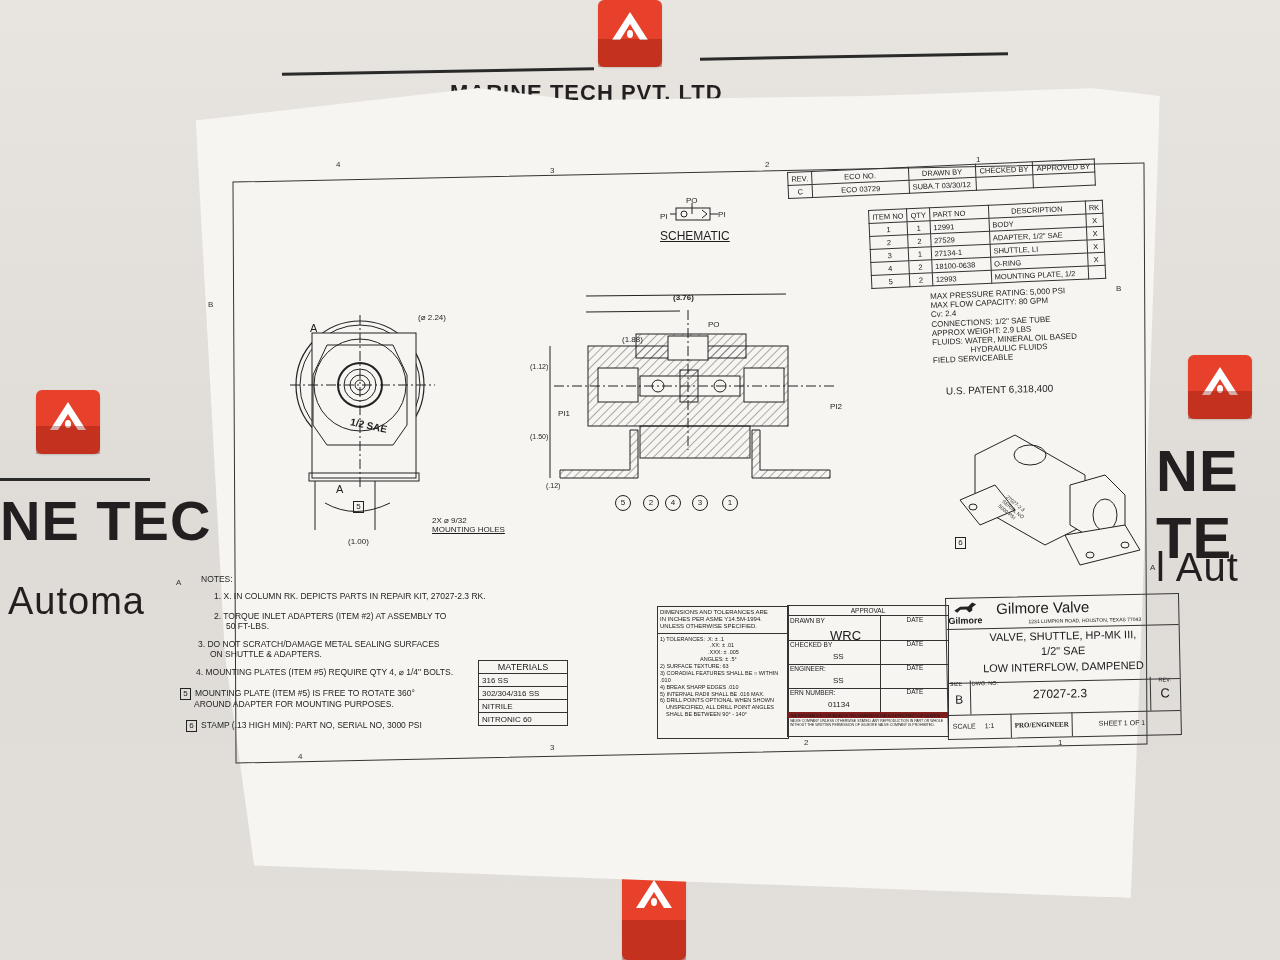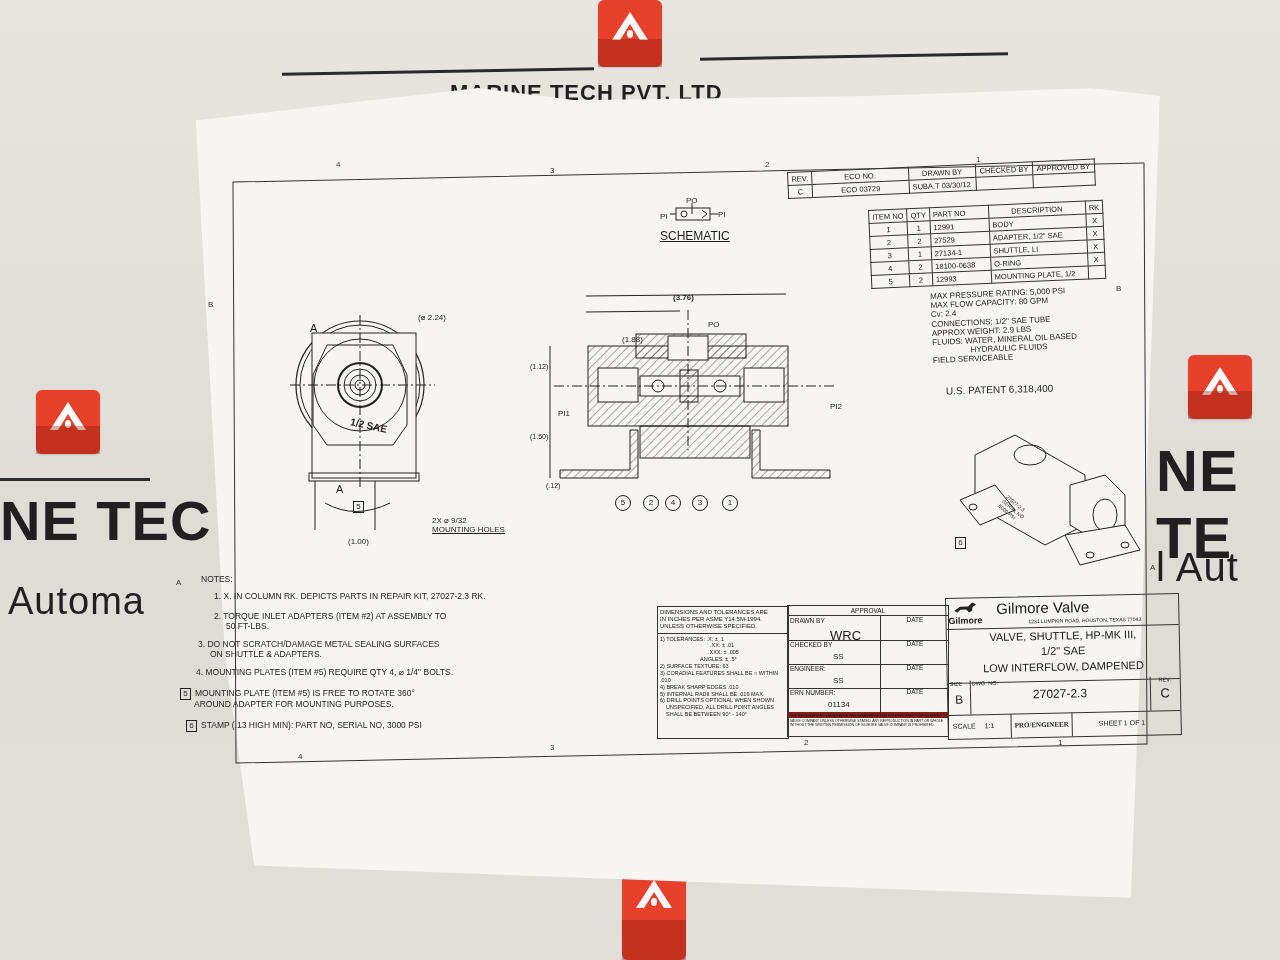--- a/index.html
+++ b/index.html
@@ -269,20 +269,39 @@
   <div>
     <div class="t" style="left:201px;top:575px;font-size:8.5px;">NOTES:</div>
     <div class="t" style="left:214px;top:592px;font-size:8.5px;"><span>1.</span> <span>X. IN COLUMN RK. DEPICTS PARTS IN REPAIR KIT, 27027-2.3 RK.</span></div>
     <div class="t" style="left:214px;top:612px;font-size:8.5px;"><span>2.</span> <span>TORQUE INLET ADAPTERS (ITEM #2) AT ASSEMBLY TO</span><br><span style="padding-left:12px">50 FT-LBS.</span></div>
     <div class="t" style="left:198px;top:640px;font-size:8.5px;"><span>3.</span> <span>DO NOT SCRATCH/DAMAGE METAL SEALING SURFACES</span><br><span style="padding-left:12px">ON SHUTTLE &amp; ADAPTERS.</span></div>
     <div class="t" style="left:196px;top:668px;font-size:8.5px;"><span>4.</span> <span>MOUNTING PLATES (ITEM #5) REQUIRE QTY 4, ⌀ 1/4" BOLTS.</span></div>
     <div class="t" style="left:180px;top:688px;font-size:8.5px;"><span class="boxnum">5</span><span>MOUNTING PLATE (ITEM #5) IS FREE TO ROTATE 360°</span><br><span style="padding-left:14px">AROUND ADAPTER FOR MOUNTING PURPOSES.</span></div>
     <div class="t" style="left:186px;top:720px;font-size:8.5px;"><span class="boxnum">6</span><span>STAMP (.13 HIGH MIN): PART NO, SERIAL NO, 3000 PSI</span></div>
   </div>
 
+  <table class="grid" style="left:478px;top:660px;font-size:8px;">
+    <tbody>
+        <tr>
+          <td style="width:82px;text-align:center;font-size:9px;">MATERIALS</td>
+        </tr>
+    <tr>
+          <td>316 SS</td>
+        </tr>
+    <tr>
+          <td>302/304/316 SS</td>
+        </tr>
+    <tr>
+          <td>NITRILE</td>
+        </tr>
+    <tr>
+          <td>NITRONIC 60</td>
+        </tr>
+  </tbody>
+    </table>
 
 
   <div class="tb" style="left:657px;top:606px;width:130px;height:131px;font-size:6px;">
     <div style="padding:2px;border-bottom:1px solid #333;line-height:1.2;">
       <div>DIMENSIONS AND TOLERANCES ARE</div>
       <div>IN INCHES PER ASME Y14.5M-1994.</div>
       <div>UNLESS OTHERWISE SPECIFIED.</div>
     </div>
     <div style="padding:2px;line-height:1.25;font-size:5.5px;">
       <div>1) TOLERANCES:   .X: ± .1</div>

